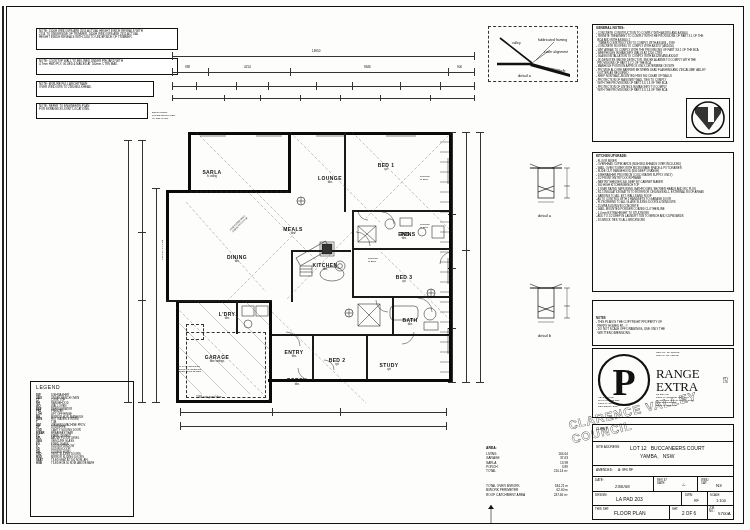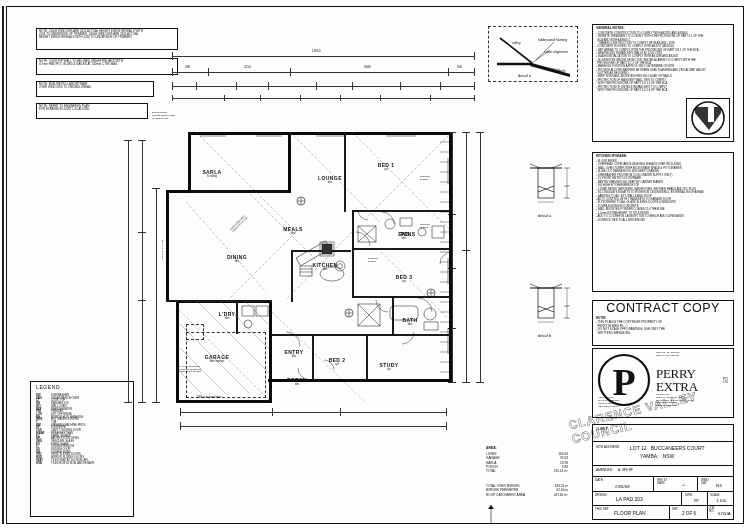--- a/index.html
+++ b/index.html
@@ -607,32 +607,30 @@
         <span>247.46 m²</span>
       </div>
     </div>
 
   <svg style="position:absolute;left:484px;top:505px;" width="14" height="18" viewBox="0 0 14 18">
     <line x1="7" y1="0" x2="7" y2="18" stroke="#111" stroke-width="0.6"></line>
     <path d="M4 4 L7 0 L10 4 Z" fill="#111"></path>
   </svg>
 
   <div class="bd" style="left:592px;top:300px;width:142px;height:46px;"></div>
-  <div class="tx ctr" style="left:592px;top:301px;width:142px;font-size:12.5px;letter-spacing:.4px;
-              font-family:'Liberation Sans',sans-serif;">CONTRACT COPY</div>
   <div class="tx" style="left:596px;top:317px;font-size:2.8px;font-weight:bold;">NOTES</div>
   <div id="cc-notes" class="tx" style="left:596px;top:321px;width:134px;font-size:2.9px;line-height:1.25;"><div>- THIS PLAN IS THE COPYRIGHT PROPERTY OF</div><div>  PERRY HOMES P/L. ©</div><div>- DO NOT SCALE OFF DRAWINGS, USE ONLY THE</div><div>  WRITTEN DIMENSIONS.</div></div>
 
   <div class="bd" style="left:592px;top:348px;width:142px;height:70px;"></div>
   <svg style="position:absolute;left:596px;top:352px;" width="56" height="56" viewBox="0 0 56 56">
     <circle cx="28" cy="28" r="25" fill="none" stroke="#111" stroke-width="2.2"></circle>
     <text x="28" y="43" font-size="38" text-anchor="middle" font-family="Liberation Serif, serif" font-weight="bold" fill="#111">P</text>
   </svg>
   <div class="tx" style="left:656px;top:366px;font-size:13px;font-family:'Liberation Serif',serif;
-              letter-spacing:-0.3px;">PERRY</div>
+              letter-spacing:-0.3px;">RANGE</div>
   <div class="tx" style="left:656px;top:379px;font-size:13px;font-family:'Liberation Serif',serif;
               letter-spacing:-0.3px;">EXTRA</div>
   <div class="tx" style="left:723px;top:378px;font-size:2.8px;line-height:1.1;">PTY
 LTD</div>
   <div class="tx" style="left:656px;top:352px;font-size:2.4px;line-height:1.2;"><span>NSW Lic. No. 32093C</span><br><span>QLD Lic. No. 7587LD</span></div>
   <div class="tx" style="left:598px;top:396px;font-size:2.3px;line-height:1.25;"><span>HEAD OFFICE</span><br><span>ph 61 (0)2 6652 1111</span><br><span>PORT MACQUARIE</span><br><span>NSW SOUTH 2456</span></div>
   <div class="tx" style="left:656px;top:393px;font-size:2.3px;line-height:1.22;"><span>PO BOX 574</span><br><span>PORT MACQUARIE  NSW 2444</span><br><span>ph (02) 6581 0770 fax 02 6581 2933</span><br><span>1 PB CONCOURSE</span><br><span>PORT MACQUARIE</span></div>
 
   <div class="stamp" style="left:568px;top:398px;font-size:12px;
               font-family:'Liberation Sans',sans-serif;

